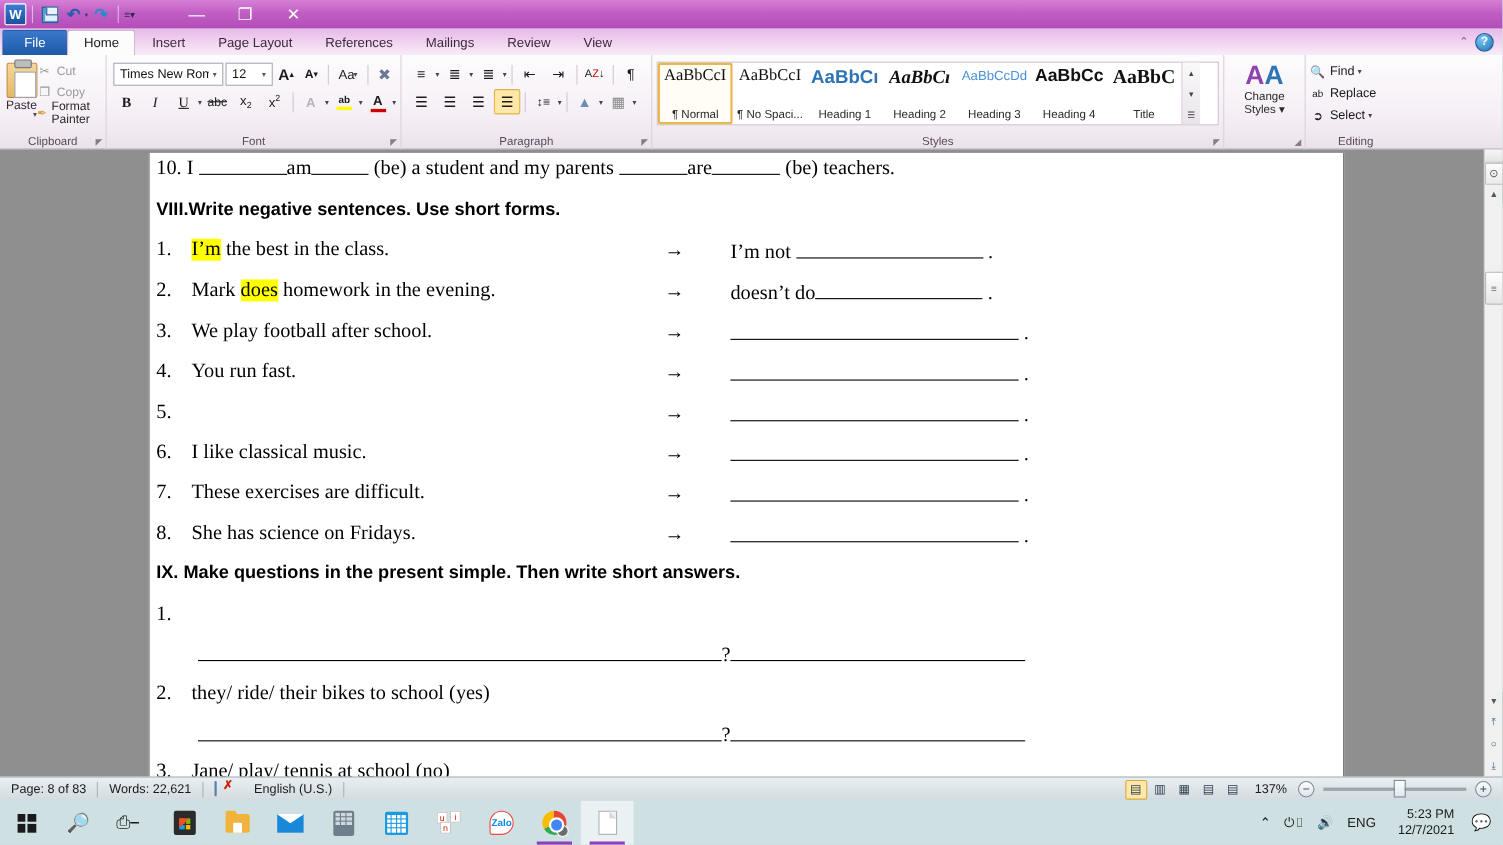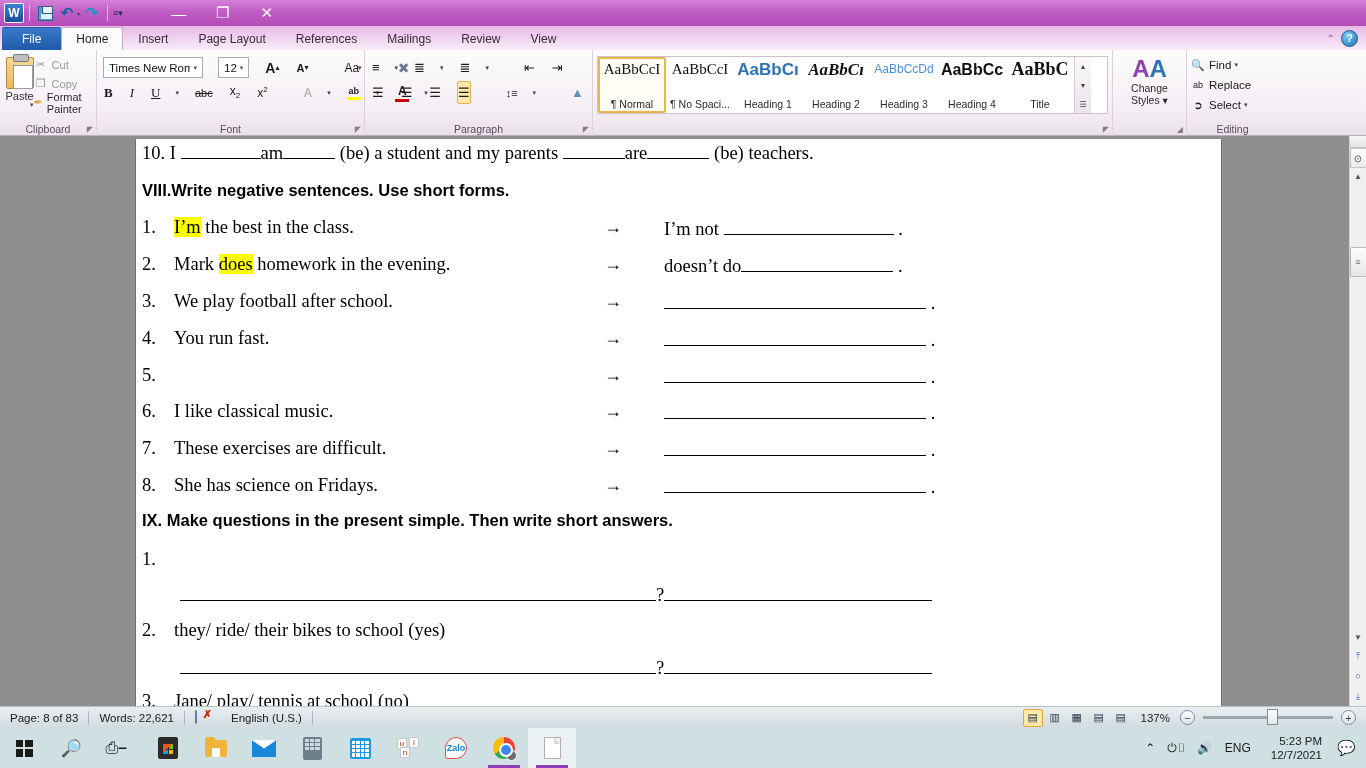--- a/index.html
+++ b/index.html
@@ -136,21 +136,21 @@
   }
   .paste-txt { font-size: 11px; color: #3a2a3a; margin-top: 1px; }
   .paste-caret { font-size: 7px; color: #5a4a5a; line-height: 6px; }
   .clip-items { display:flex; flex-direction:column; padding-top:4px; gap:2px; }
   .clip-item { display:flex; align-items:center; gap:4px; font-size:11px; color:#9a9a9a; height:17px; }
   .clip-item.enabled { color:#2a2a2a; }
   .mini-ico { width:14px; height:14px; display:flex; align-items:center; justify-content:center; font-size:11px; }
 
   
   .g-font { width: 268px; }
-  .frow { display: flex; align-items: center; gap: 15px; height: 25px; padding-left: 2px; }
+  .frow { display: flex; align-items: center; gap: 2px; height: 25px; padding-left: 2px; }
   .frow.r1 { margin-top: 3px; }
   .combo {
     height: 21px; border: 1px solid #a9a9b8; background: #fff;
     display: flex; align-items: center; padding: 0 2px 0 5px;
     font-size: 11.5px; color: #111;
   }
   .combo .cv { flex: 1; white-space: nowrap; overflow: hidden; }
   .combo .ca { font-size: 7px; color: #555; padding: 0 3px; }
   .cfontname { width: 100px; }
   .cfontsize { width: 48px; }
@@ -544,20 +544,21 @@
             <div class="sname">Title</div>
           </div>
 
         </div>
         <div class="sarrows">
           <div class="sarr">▴</div>
           <div class="sarr">▾</div>
           <div class="sarr">☰</div>
         </div>
       </div>
+      <div class="glabel">Styles</div>
       <div class="gdialog">◤</div>
     </div>
 
     <div class="rgroup g-change">
       <div class="chg-col">
         <div class="chg-a"><span style="color:#8e44ad;font-weight:bold">A</span><span style="color:#2e74b5;font-weight:bold">A</span></div>
         <div class="chg-t">Change</div>
         <div class="chg-t">Styles ▾</div>
       </div>
       <div class="gdialog">◢</div>

